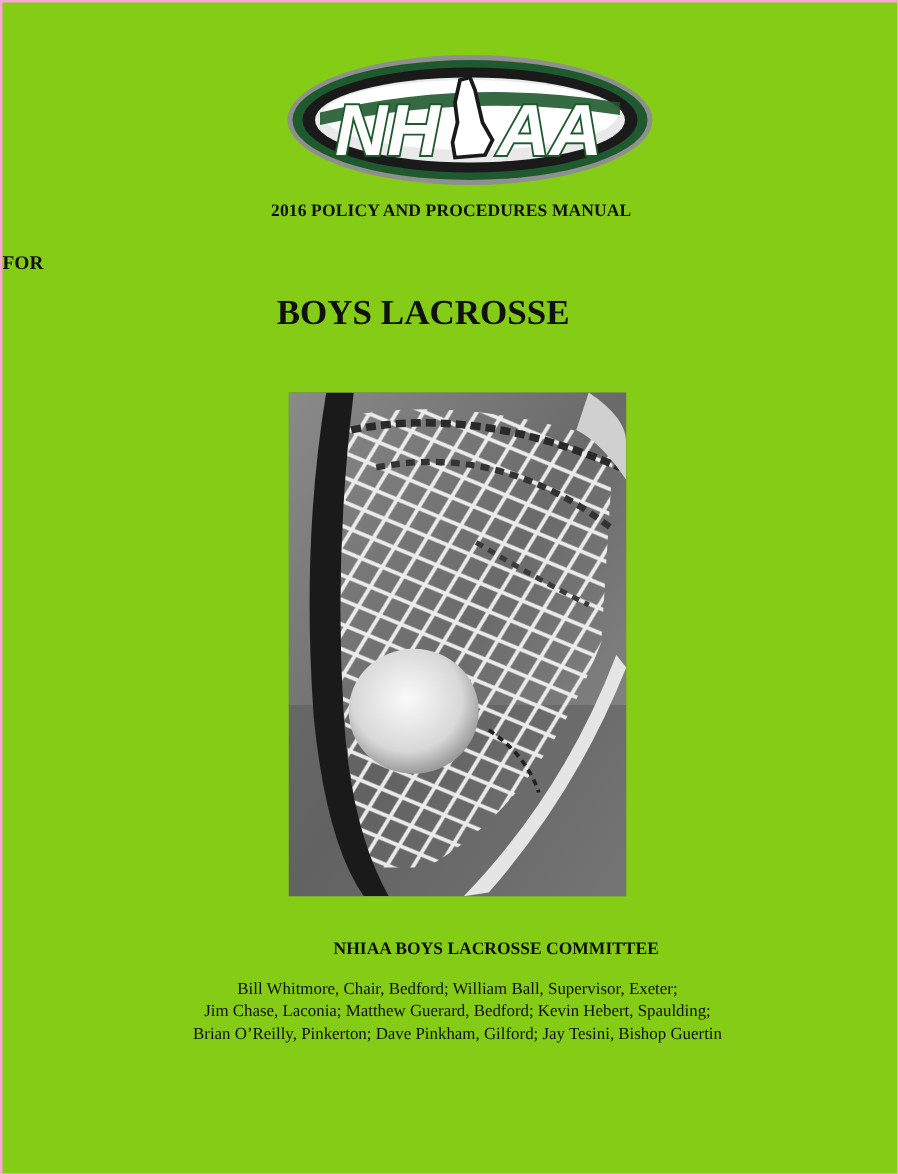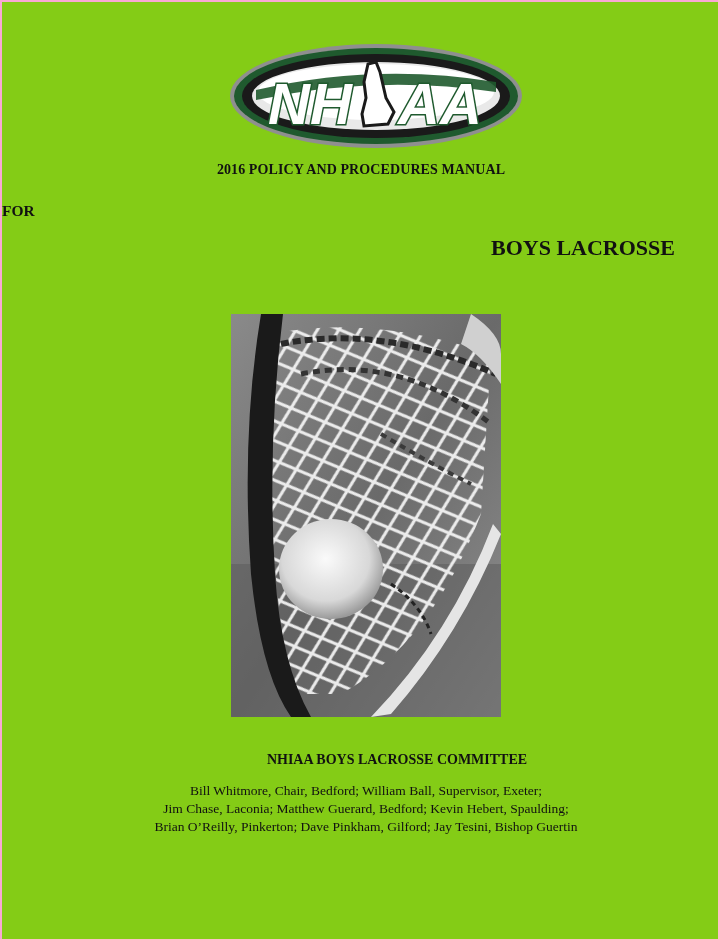--- a/index.html
+++ b/index.html
@@ -1,21 +1,21 @@
 <!DOCTYPE html>
 <html><head>
   <meta charset="utf-8">
   <style>
     html, body { margin: 0; padding: 0; background: #ffffff; }
     body { width: 718px; height: 939px; position: relative; overflow: hidden; font-family: "Liberation Serif", "DejaVu Serif", serif; color: #111; }
     .page { position: absolute; left: 0; top: 0; width: 716px; height: 937px; border: 2px solid #f9a8d4; background: #84cc16; }
     .logo { position: absolute; left: 226px; top: 40px; width: 296px; height: 108px; }
     .title1 { position: absolute; left: 0; width: 718px; text-align: center; top: 160px; font-size: 14px; font-weight: bold; letter-spacing: 0.1px; }
     .title2 { position: absolute; left: 0; width: 718px; text-align: left; top: 200px; font-size: 15.5px; font-weight: bold; }
-    .title3 { position: absolute; left: 0; width: 673px; text-align: right; top: 233px; font-size: 22px; font-weight: bold; }
+    .title3 { position: absolute; left: 0; width: 673px; text-align: center; top: 233px; font-size: 28px; font-weight: bold; }
     .photo { position: absolute; left: 229px; top: 312px; width: 270px; height: 403px; overflow: hidden; background: #6c6c6c; }
     .committee-title { position: absolute; left: 0; width: 718px; text-align: center; top: 750px; font-size: 14px; font-weight: bold; padding-left: 36px; }
     .members { position: absolute; left: 0; width: 728px; text-align: center; top: 780px; font-size: 13.5px; line-height: 18px; }
     .members div { white-space: nowrap; }
   </style>
 </head>
 <body>
 
 <div class="page">
 

